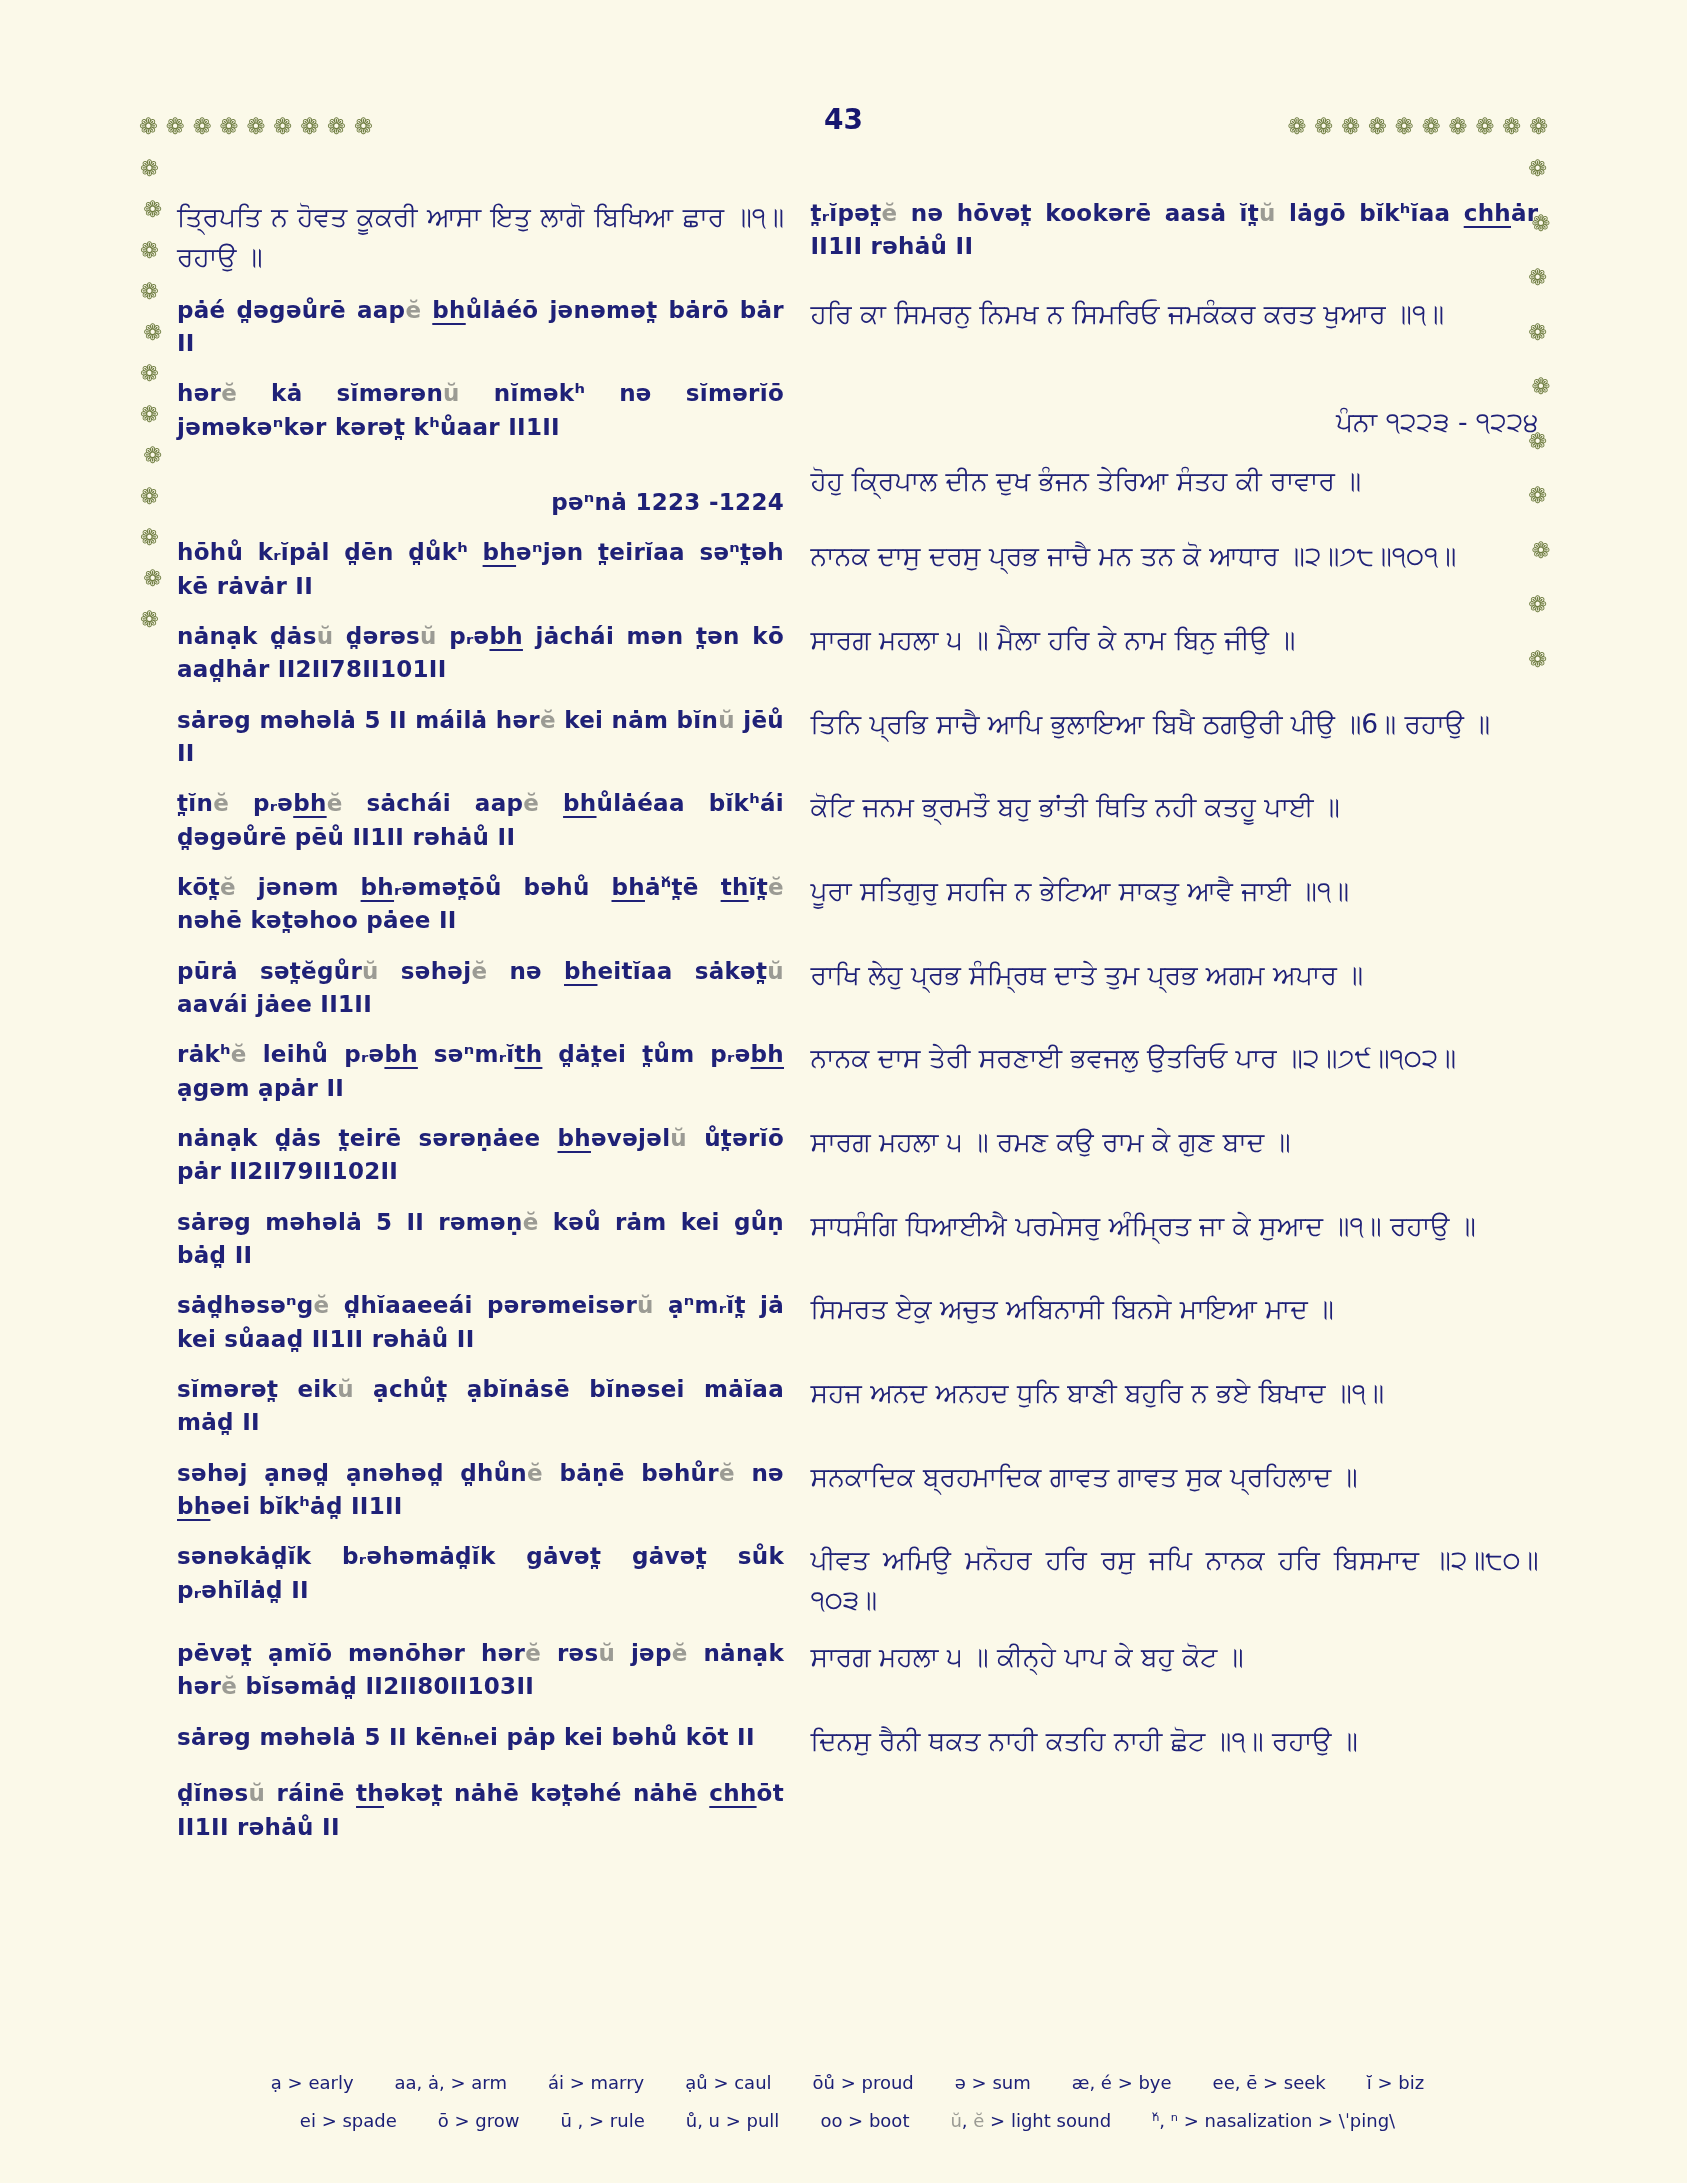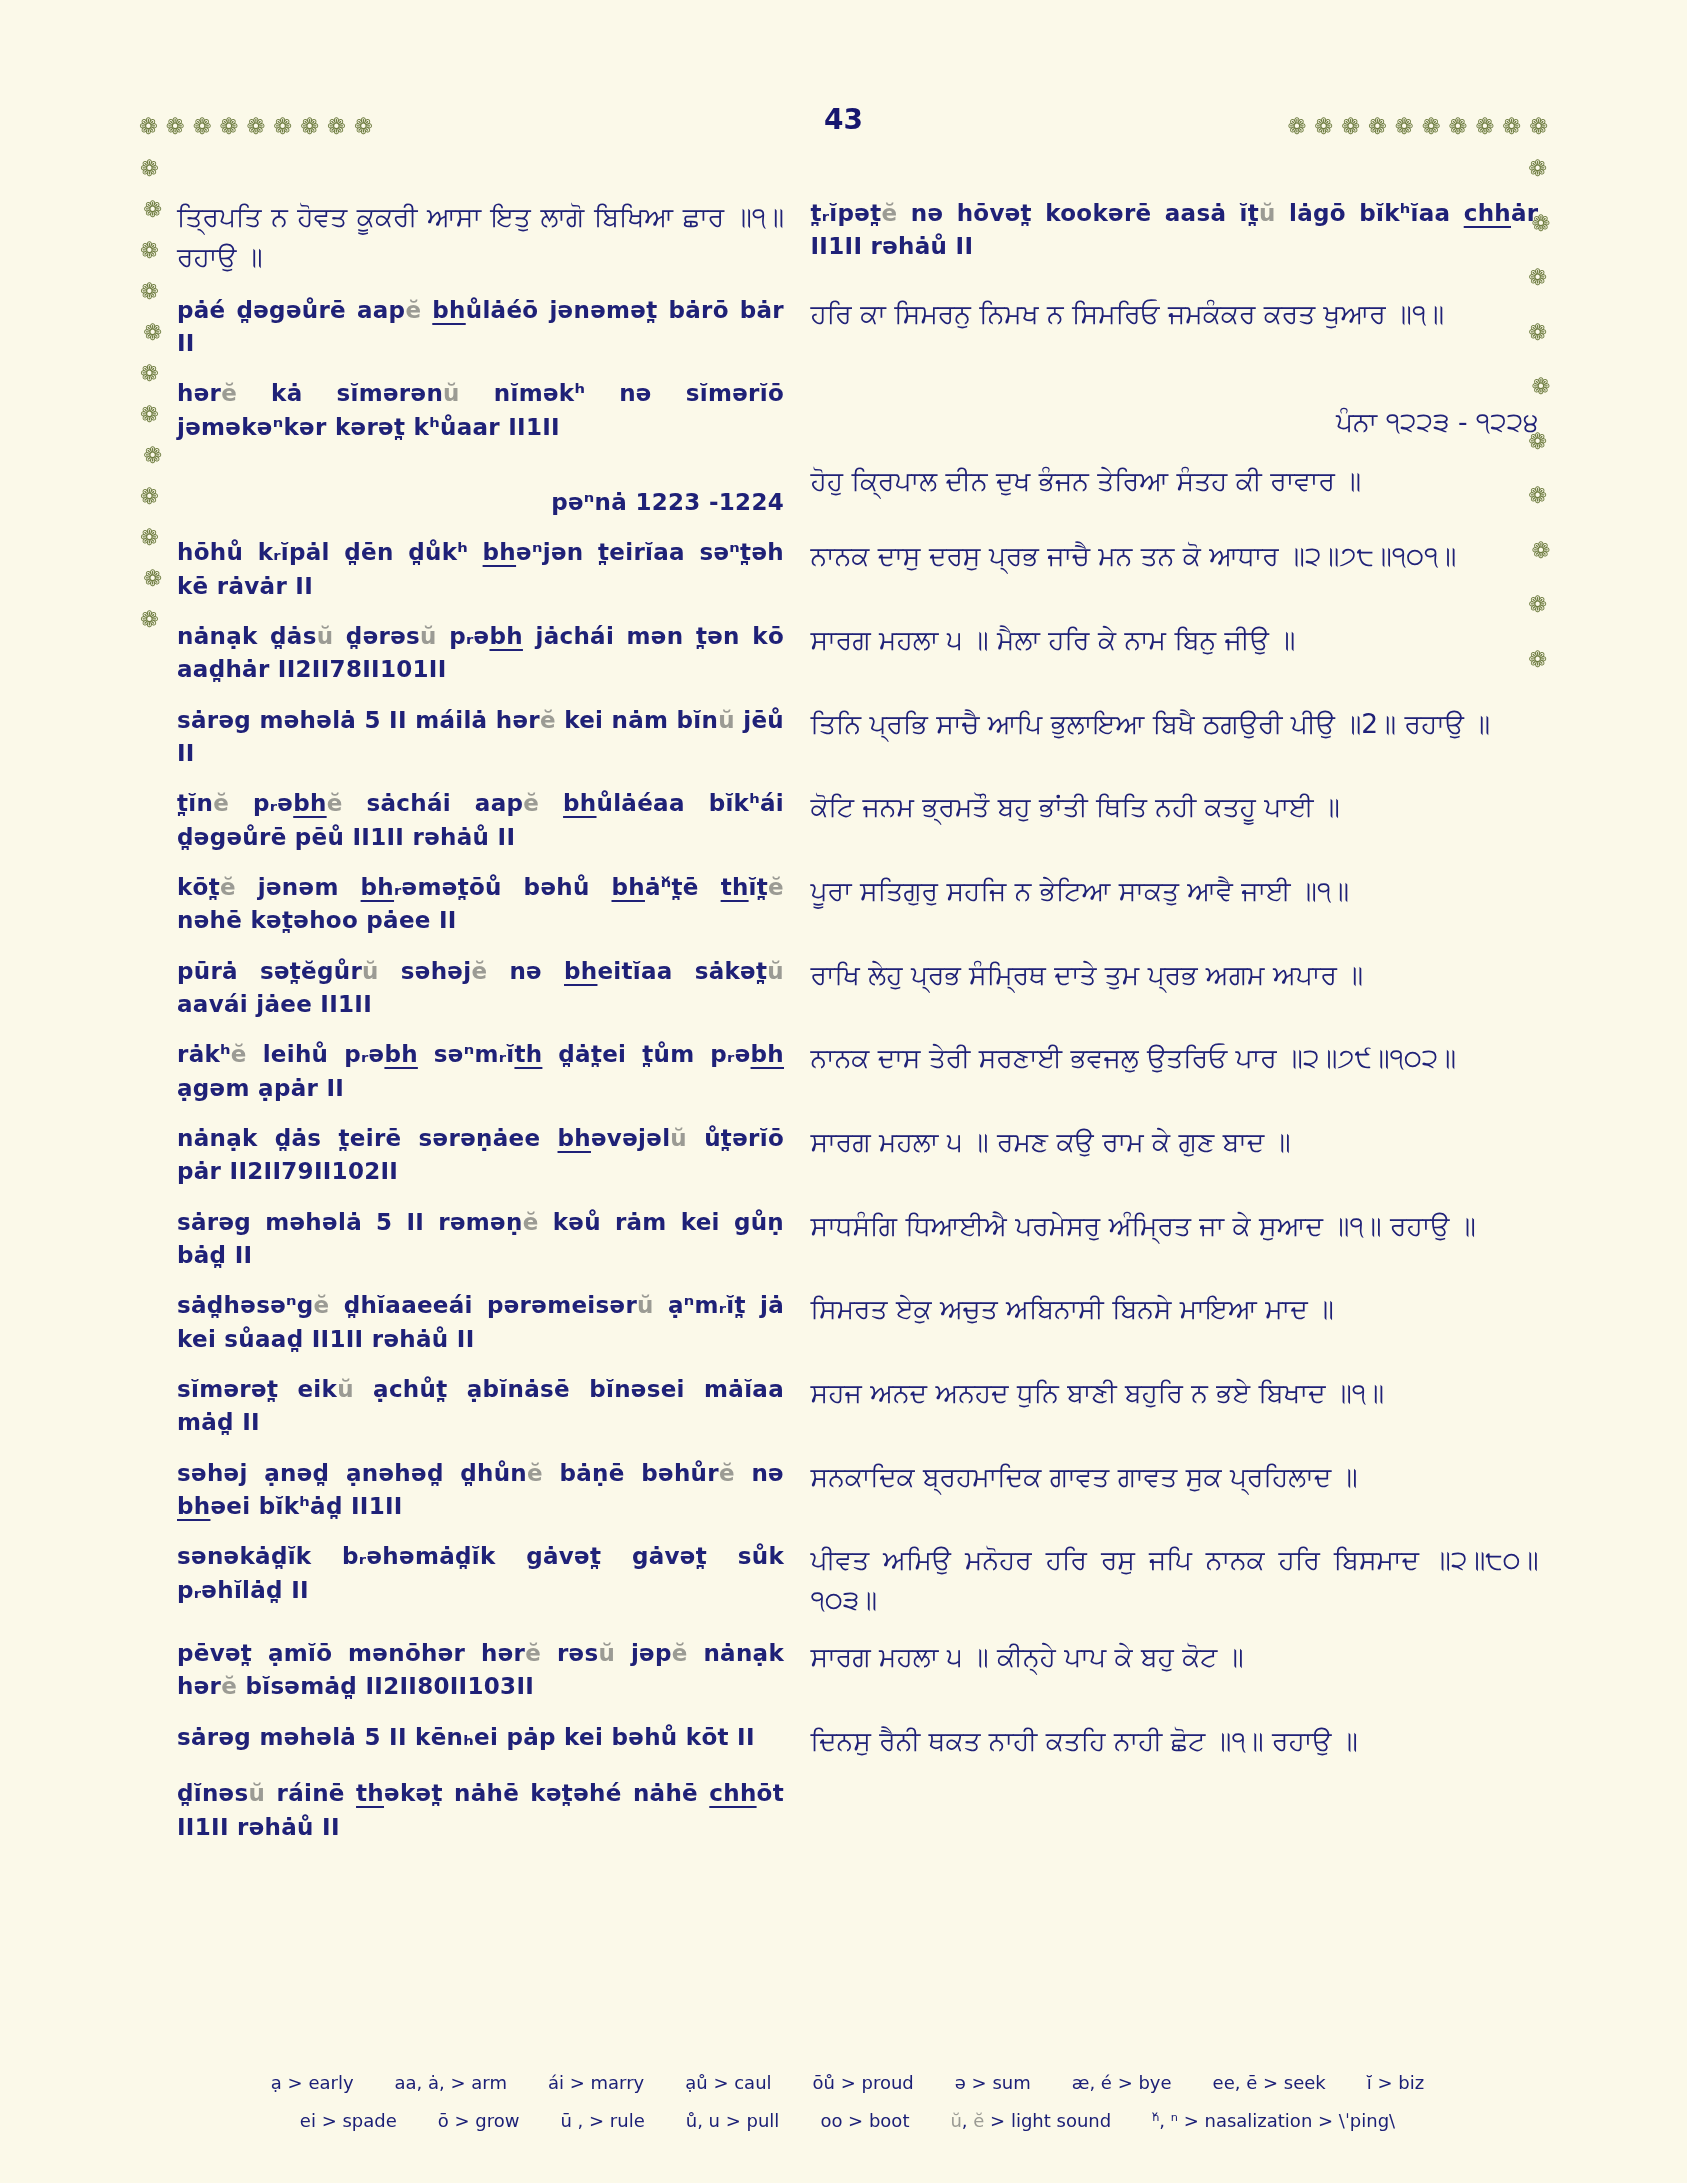--- a/index.html
+++ b/index.html
@@ -98,21 +98,21 @@
       <div class="gur">ਹਰਿ ਕਾ ਸਿਮਰਨੁ ਨਿਮਖ ਨ ਸਿਮਰਿਓ ਜਮਕੰਕਰ ਕਰਤ ਖੁਆਰ ॥੧॥</div>
       <div class="translit">hər<span class="g">ĕ</span> kȧ sĭmərən<span class="g">ŭ</span> nĭməkʰ nə sĭmərĭō jəməkəⁿkər kərət̪ kʰůaar II1II</div>
       <div class="gur center">ਪੰਨਾ ੧੨੨੩ - ੧੨੨੪</div>
       <div class="translit center">pəⁿnȧ 1223 -1224</div>
       <div class="gur">ਹੋਹੁ ਕ੍ਰਿਪਾਲ ਦੀਨ ਦੁਖ ਭੰਜਨ ਤੇਰਿਆ ਸੰਤਹ ਕੀ ਰਾਵਾਰ ॥</div>
       <div class="translit">hōhů kᵣĭpȧl d̪ēn d̪ůkʰ <u>bh</u>əⁿjən t̪eirĭaa səⁿt̪əh kē rȧvȧr II</div>
       <div class="gur">ਨਾਨਕ ਦਾਸੁ ਦਰਸੁ ਪ੍ਰਭ ਜਾਚੈ ਮਨ ਤਨ ਕੋ ਆਧਾਰ ॥੨॥੭੮॥੧੦੧॥</div>
       <div class="translit">nȧnạk d̪ȧs<span class="g">ŭ</span> d̪ərəs<span class="g">ŭ</span> pᵣə<u>bh</u>  jȧchái mən t̪ən kō aad̪hȧr II2II78II101II</div>
       <div class="gur">ਸਾਰਗ ਮਹਲਾ ੫ ॥ ਮੈਲਾ ਹਰਿ ਕੇ ਨਾਮ ਬਿਨੁ ਜੀਉ ॥</div>
       <div class="translit">sȧrəg məhəlȧ 5 II máilȧ hər<span class="g">ĕ</span> kei nȧm bĭn<span class="g">ŭ</span> jēů II</div>
-      <div class="gur">ਤਿਨਿ ਪ੍ਰਭਿ ਸਾਚੈ ਆਪਿ ਭੁਲਾਇਆ ਬਿਖੈ ਠਗਉਰੀ ਪੀਉ ॥2॥ ਰਹਾਉ ॥</div>
+      <div class="gur">ਤਿਨਿ ਪ੍ਰਭਿ ਸਾਚੈ ਆਪਿ ਭੁਲਾਇਆ ਬਿਖੈ ਠਗਉਰੀ ਪੀਉ ॥6॥ ਰਹਾਉ ॥</div>
       <div class="translit">t̪ĭn<span class="g">ĕ</span> pᵣə<u>bh</u><span class="g">ĕ</span> sȧchái aap<span class="g">ĕ</span> <u>bh</u>ůlȧéaa bĭkʰái d̪əgəůrē pēů II1II rəhȧů II</div>
       <div class="gur">ਕੋਟਿ ਜਨਮ ਭ੍ਰਮਤੌ ਬਹੁ ਭਾਂਤੀ ਥਿਤਿ ਨਹੀ ਕਤਹੂ ਪਾਈ ॥</div>
       <div class="translit">kōt̪<span class="g">ĕ</span> jənəm <u>bh</u>ᵣəmət̪ōů bəhů <u>bh</u>ȧⁿ̌t̪ē <u>th</u>ĭt̪<span class="g">ĕ</span> nəhē kət̪əhoo pȧee II</div>
       <div class="gur">ਪੂਰਾ ਸਤਿਗੁਰੁ ਸਹਜਿ ਨ ਭੇਟਿਆ ਸਾਕਤੁ ਆਵੈ ਜਾਈ ॥੧॥</div>
       <div class="translit">pūrȧ sət̪ĕgůr<span class="g">ŭ</span> səhəj<span class="g">ĕ</span> nə <u>bh</u>eitĭaa sȧkət̪<span class="g">ŭ</span> aavái jȧee II1II</div>
       <div class="gur">ਰਾਖਿ ਲੇਹੁ ਪ੍ਰਭ ਸੰਮ੍ਰਿਥ ਦਾਤੇ ਤੁਮ ਪ੍ਰਭ ਅਗਮ ਅਪਾਰ ॥</div>
       <div class="translit">rȧkʰ<span class="g">ĕ</span> leihů pᵣə<u>bh</u> səⁿmᵣĭ<u>th</u> d̪ȧt̪ei t̪ům pᵣə<u>bh</u> ạgəm ạpȧr II</div>
       <div class="gur">ਨਾਨਕ ਦਾਸ ਤੇਰੀ ਸਰਣਾਈ ਭਵਜਲੁ ਉਤਰਿਓ ਪਾਰ ॥੨॥੭੯॥੧੦੨॥</div>
       <div class="translit">nȧnạk d̪ȧs t̪eirē sərəṇȧee <u>bh</u>əvəjəl<span class="g">ŭ</span> ůt̪ərĭō pȧr II2II79II102II</div>
       <div class="gur">ਸਾਰਗ ਮਹਲਾ ੫ ॥ ਰਮਣ ਕਉ ਰਾਮ ਕੇ ਗੁਣ ਬਾਦ ॥</div>

